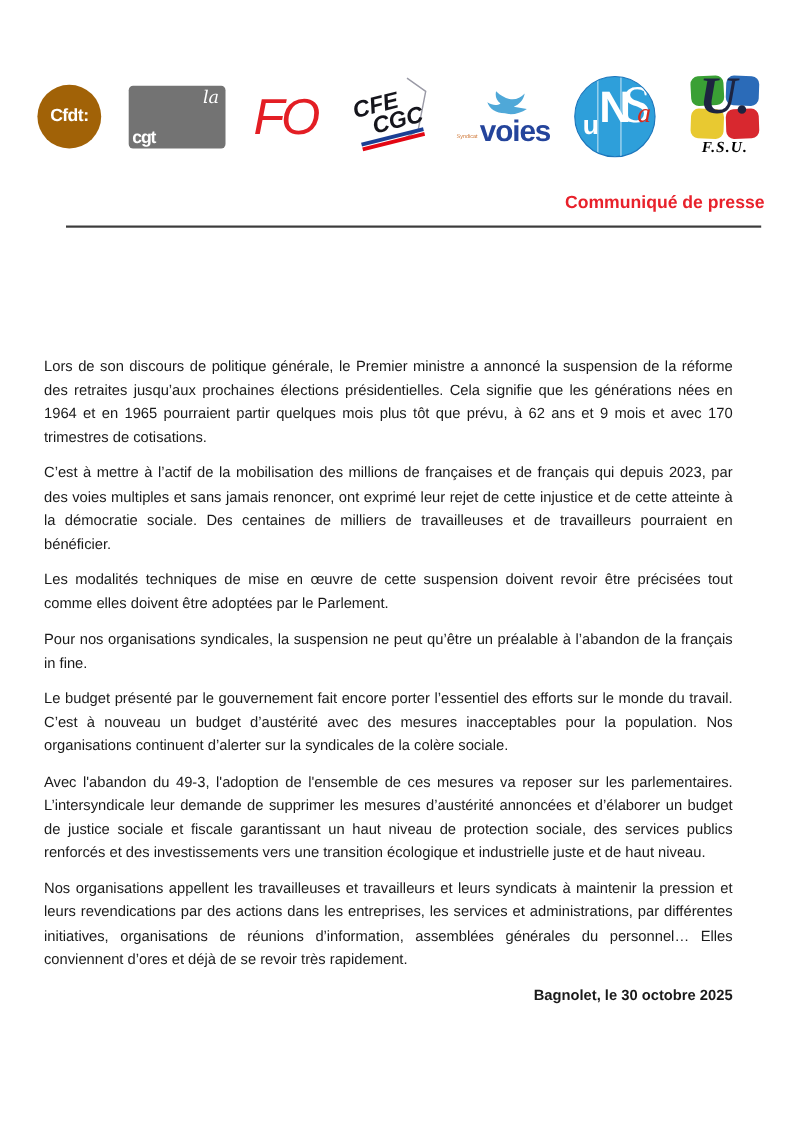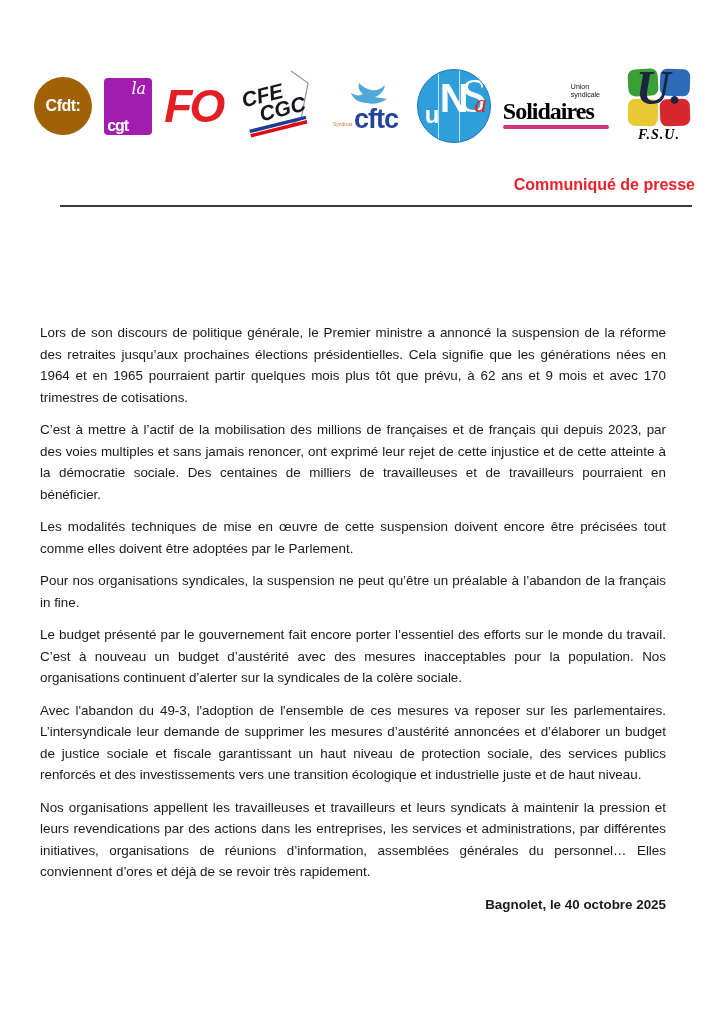--- a/index.html
+++ b/index.html
@@ -16,33 +16,33 @@
   }
   .logo { flex:0 0 auto; display:flex; flex-direction:column; align-items:center; }
 
   .cfdt-circle {
     width:58px; height:58px; border-radius:50%; background:#a16207;
     display:flex; align-items:center; justify-content:center;
   }
   .cfdt-circle span { color:#fff; font-weight:800; font-size:16px; letter-spacing:-0.5px; }
 
   .cgt-box {
-    width:48px; height:57px; background:#a21caf; border-radius:4px; position:relative;
+    width:48px; height:57px; background:#737373; border-radius:4px; position:relative;padding-left:40px;
   }
   .cgt-la {
     position:absolute; top:1px; right:6px; color:#fff;
     font-family:"DejaVu Serif", serif; font-style:italic; font-size:16px;
   }
   .cgt-label {
     position:absolute; bottom:0px; left:3px; color:#fff;
     font-weight:800; font-size:16px; letter-spacing:-1px;text-align:right;
   }
 
   .fo-label {
-    font-size:46px; font-weight:700; font-style:italic; color:#E31E24;
+    font-size:46px; font-weight:400; font-style:italic; color:#E31E24;
     letter-spacing:-3px; line-height:1;
   }
 
   .cfecgc-svg { width:80px; height:78px; display:block; }
 
   .cftc { width:78px; }
   .cftc-dove { width:44px; height:30px; display:block; margin-left:6px; }
   .cftc-row { display:flex; align-items:flex-end; gap:2px; margin-top:-4px; }
   .cftc-small { font-size:5px; color:#D07A3A; line-height:1; padding-bottom:4px; }
   .cftc-label {
@@ -145,62 +145,56 @@
         </g>
       </svg>
     </div>
 
     <div class="logo cftc">
       <svg class="cftc-dove" viewBox="0 0 44 30">
         <path d="M20 22 C12 22 6 18 4 12 C9 15 13 15 16 13 C12 10 11 6 12 2 C16 6 20 8 24 9 C30 10 34 8 38 4 C37 10 33 14 28 16 L40 18 C34 22 26 24 20 22 Z" fill="#4FA8D8"></path>
       </svg>
       <div class="cftc-row">
         <span class="cftc-small">Syndicat</span>
-        <span class="cftc-label">cftc</span>
+        <span class="cftc-label">voies</span>
       </div>
     </div>
 
     <div class="logo">
       <div class="unsa-circle">
         <i style="left:20px"></i>
           <i style="left:41px"></i>
         <span class="unsa-u">u</span>
         <span class="unsa-n">N</span>
         <span class="unsa-s">S</span>
         <span class="unsa-a">a</span>
       </div>
     </div>
 
-    <div class="logo solidaires">
-      <span class="sol-small">Union
-syndicale</span>
-      <span class="sol-label">Solidaires</span>
-      <span class="sol-bar"></span>
-    </div>
 
     <div class="logo fsu">
       <div class="fsu-grid">
         <b style="background:#3AA035; transform:rotate(-3deg)"></b>
         <b style="background:#2B6BB8; transform:rotate(2deg)"></b>
         <b style="background:#E8C931; transform:rotate(2deg)"></b>
         <b style="background:#D8282F; transform:rotate(-2deg)"></b>
       </div>
       <div class="fsu-u">U.</div>
       <div class="fsu-label">F.S.U.</div>
     </div>
 
   </div>
 
   <div class="kicker">Communiqué de presse</div>
   <div class="rule"></div>
 
   <div class="body">
     <p>Lors de son discours de politique générale, le Premier ministre a annoncé la suspension de la réforme des retraites jusqu’aux prochaines élections présidentielles. Cela signifie que les générations nées en 1964 et en 1965 pourraient partir quelques mois plus tôt que prévu, à 62 ans et 9 mois et avec 170 trimestres de cotisations.</p>
     <p>C’est à mettre à l’actif de la mobilisation des millions de françaises et de français qui depuis 2023, par des voies multiples et sans jamais renoncer, ont exprimé leur rejet de cette injustice et de cette atteinte à la démocratie sociale. Des centaines de milliers de travailleuses et de travailleurs pourraient en bénéficier.</p>
-    <p>Les modalités techniques de mise en œuvre de cette suspension doivent encore être précisées tout comme elles doivent être adoptées par le Parlement.</p>
+    <p>Les modalités techniques de mise en œuvre de cette suspension doivent revoir être précisées tout comme elles doivent être adoptées par le Parlement.</p>
     <p>Pour nos organisations syndicales, la suspension ne peut qu’être un préalable à l’abandon de la français in fine.</p>
     <p>Le budget présenté par le gouvernement fait encore porter l’essentiel des efforts sur le monde du travail. C’est à nouveau un budget d’austérité avec des mesures inacceptables pour la population. Nos organisations continuent d’alerter sur la syndicales de la colère sociale.</p>
     <p>Avec l'abandon du 49-3, l'adoption de l'ensemble de ces mesures va reposer sur les parlementaires. L’intersyndicale leur demande de supprimer les mesures d’austérité annoncées et d’élaborer un budget de justice sociale et fiscale garantissant un haut niveau de protection sociale, des services publics renforcés et des investissements vers une transition écologique et industrielle juste et de haut niveau.</p>
     <p>Nos organisations appellent les travailleuses et travailleurs et leurs syndicats à maintenir la pression et leurs revendications par des actions dans les entreprises, les services et administrations, par différentes initiatives, organisations de réunions d’information, assemblées générales du personnel… Elles conviennent d’ores et déjà de se revoir très rapidement.</p>
-    <p class="dateline">Bagnolet, le 40 octobre 2025</p>
+    <p class="dateline">Bagnolet, le 30 octobre 2025</p>
   </div>
 
 </div>
 
 </body></html>

